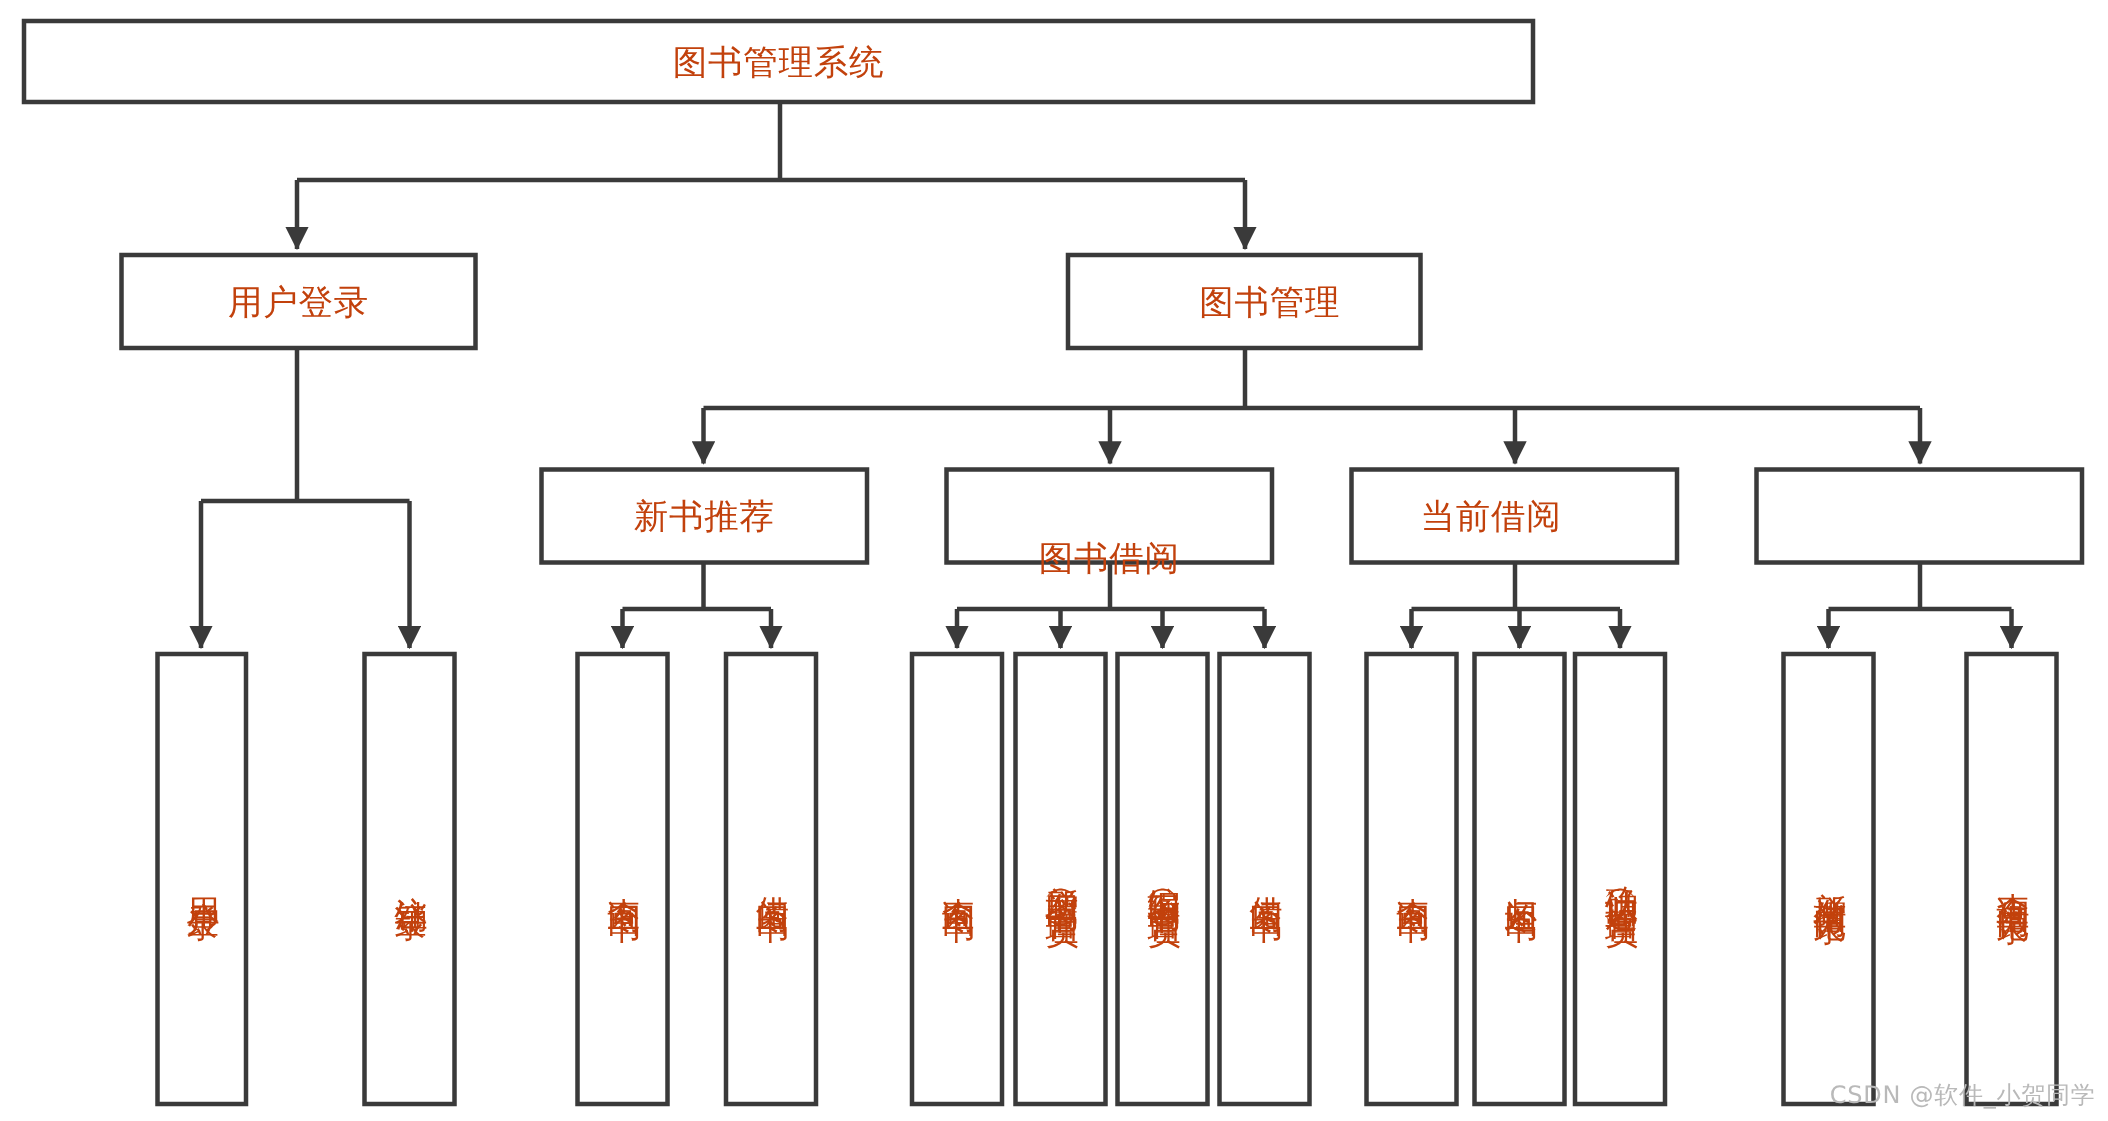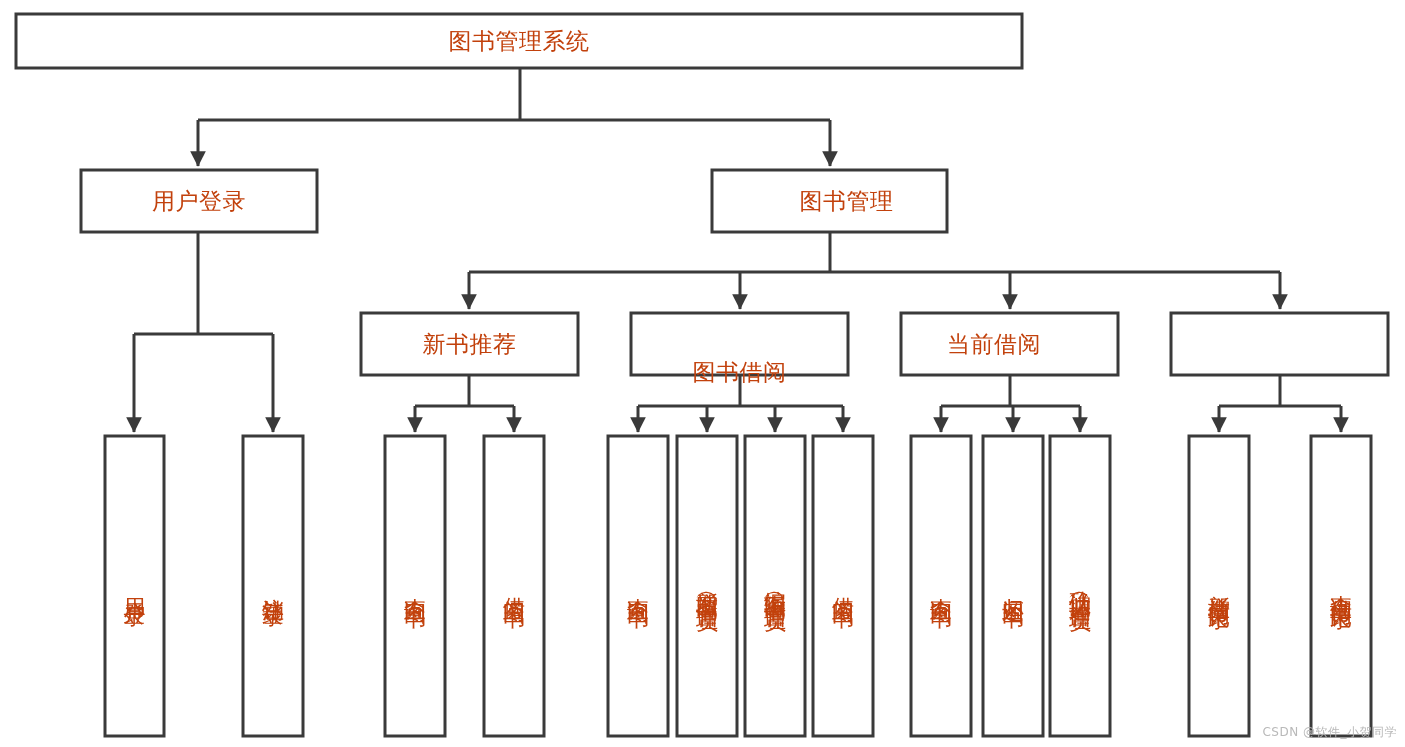--- a/index.html
+++ b/index.html
@@ -63,21 +63,21 @@
     text-orientation: upright;
     font-size: 22px;
     line-height: 1.18;
     letter-spacing: 3px;
     white-space: nowrap;
   }
   .watermark {
     position: absolute;
     right: 8px;
     bottom: 6px;
-    font-size: 12px;
+    font-size: 16px;
     color: #b9b9b9;
     font-family: "DejaVu Sans", "Liberation Sans", sans-serif;
     white-space: nowrap;
     letter-spacing: 0.5px;
   }
 </style>
 </head>
 <body>
 
 <div id="diagram-root">

